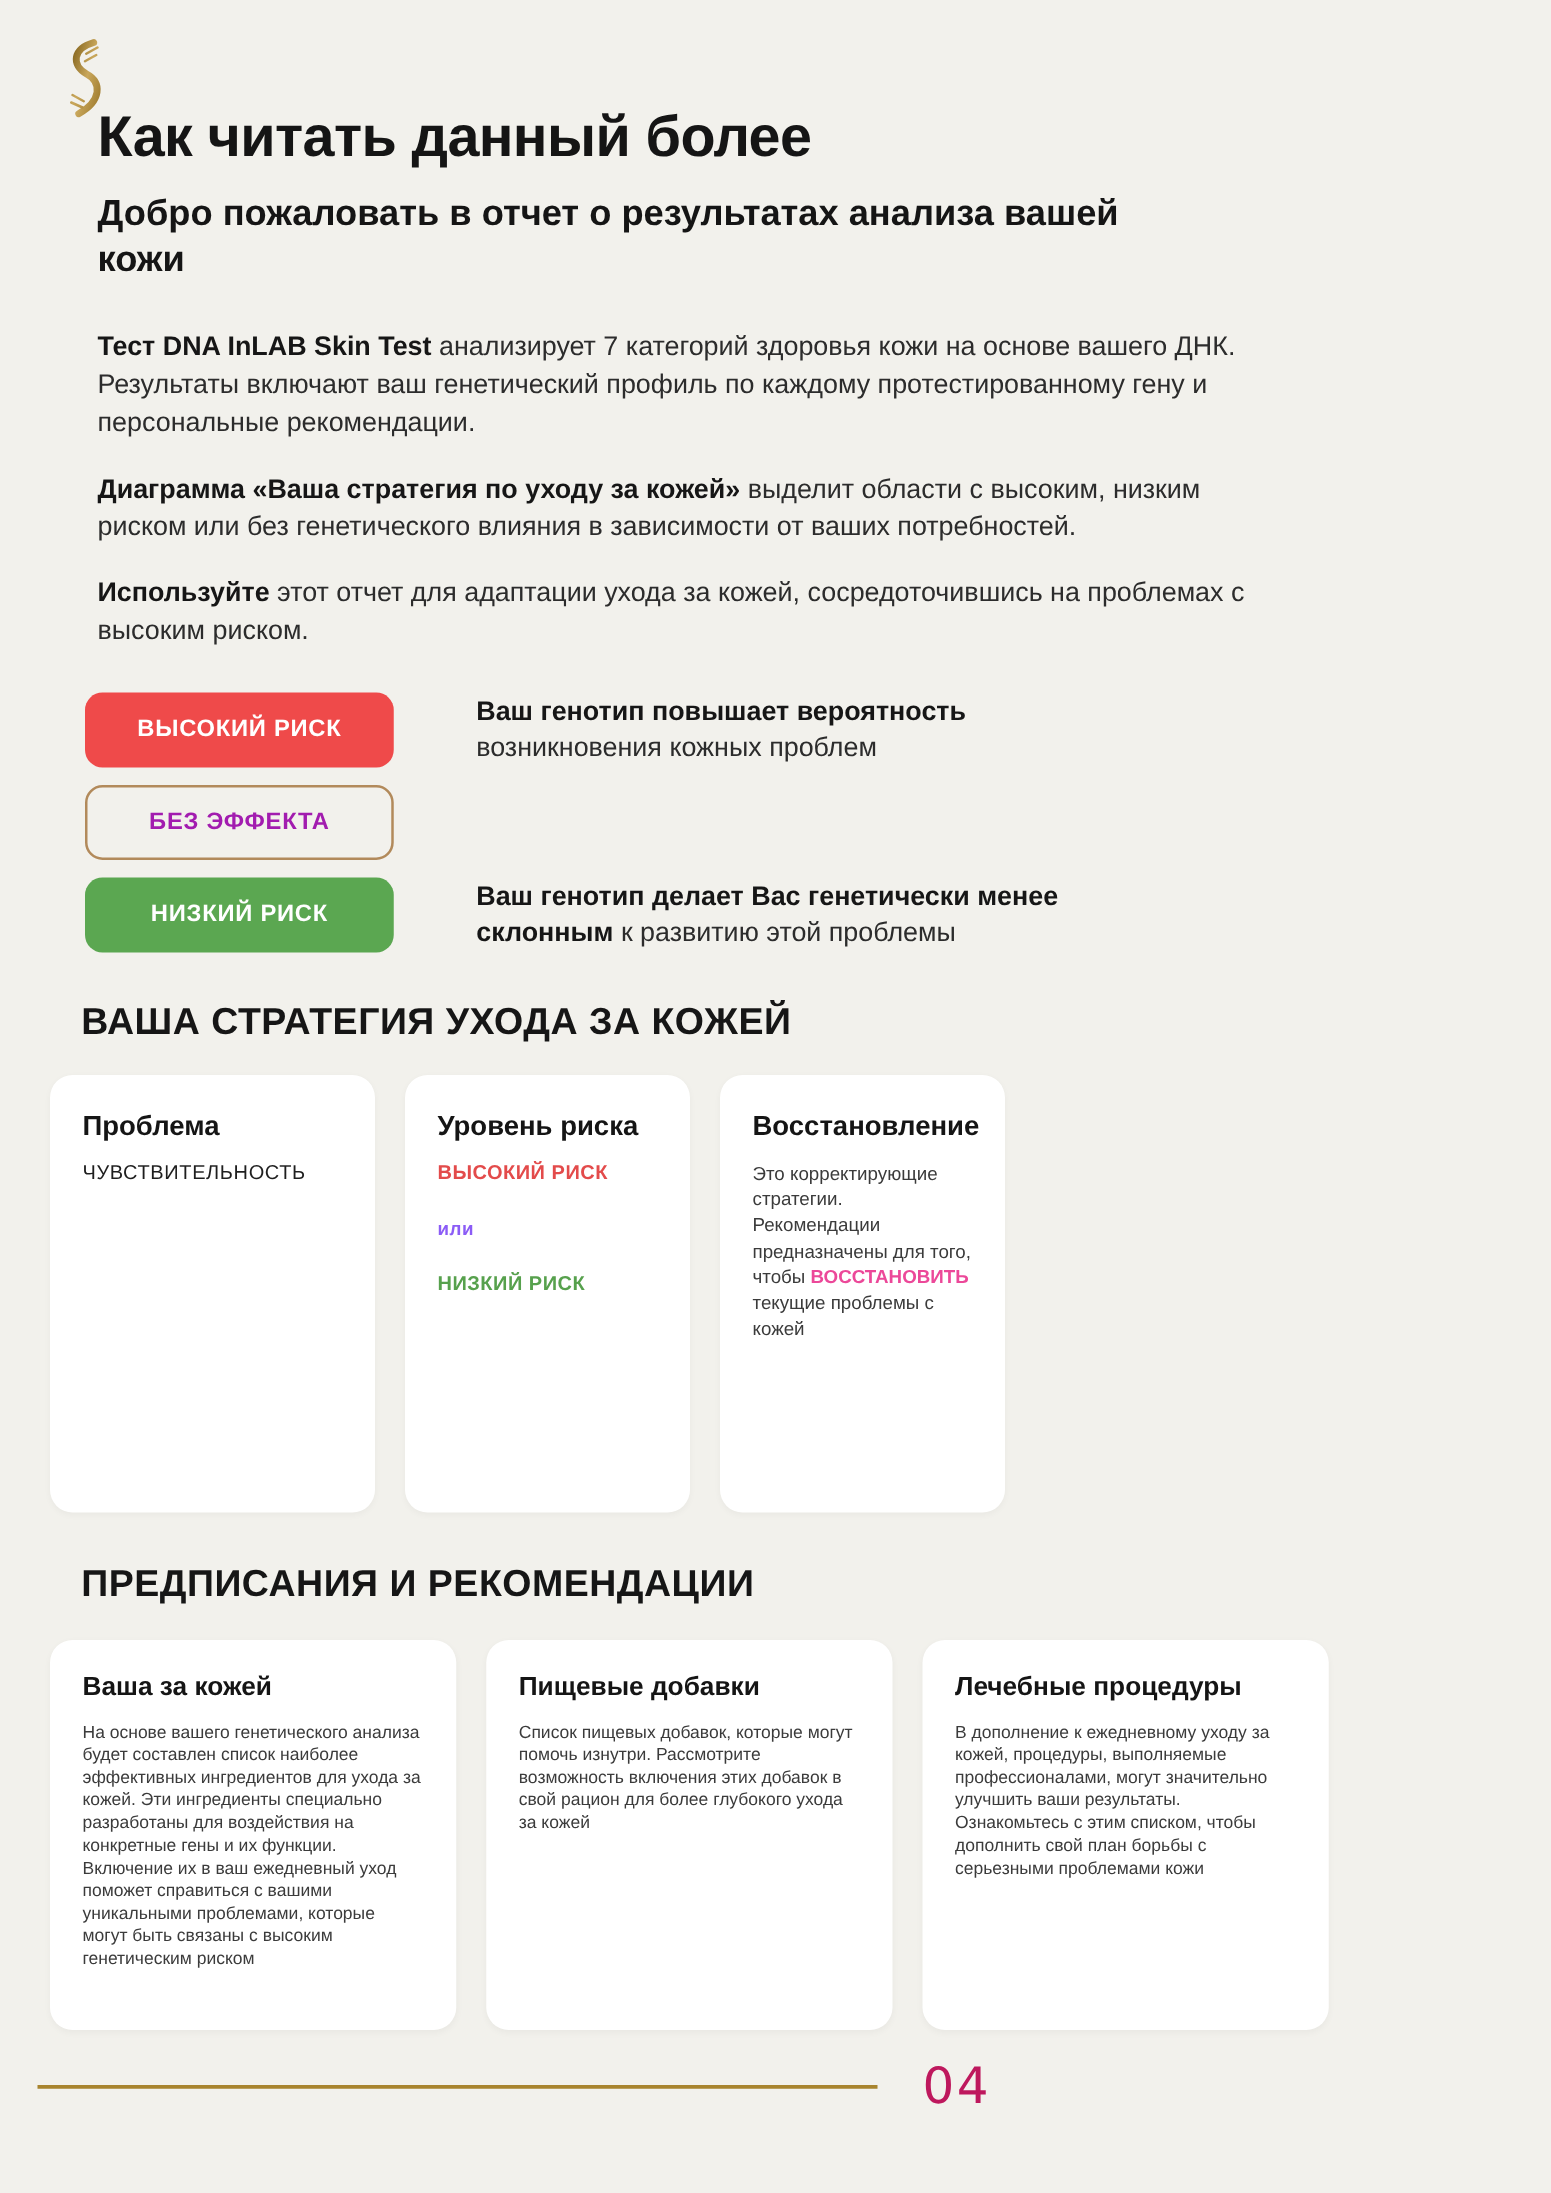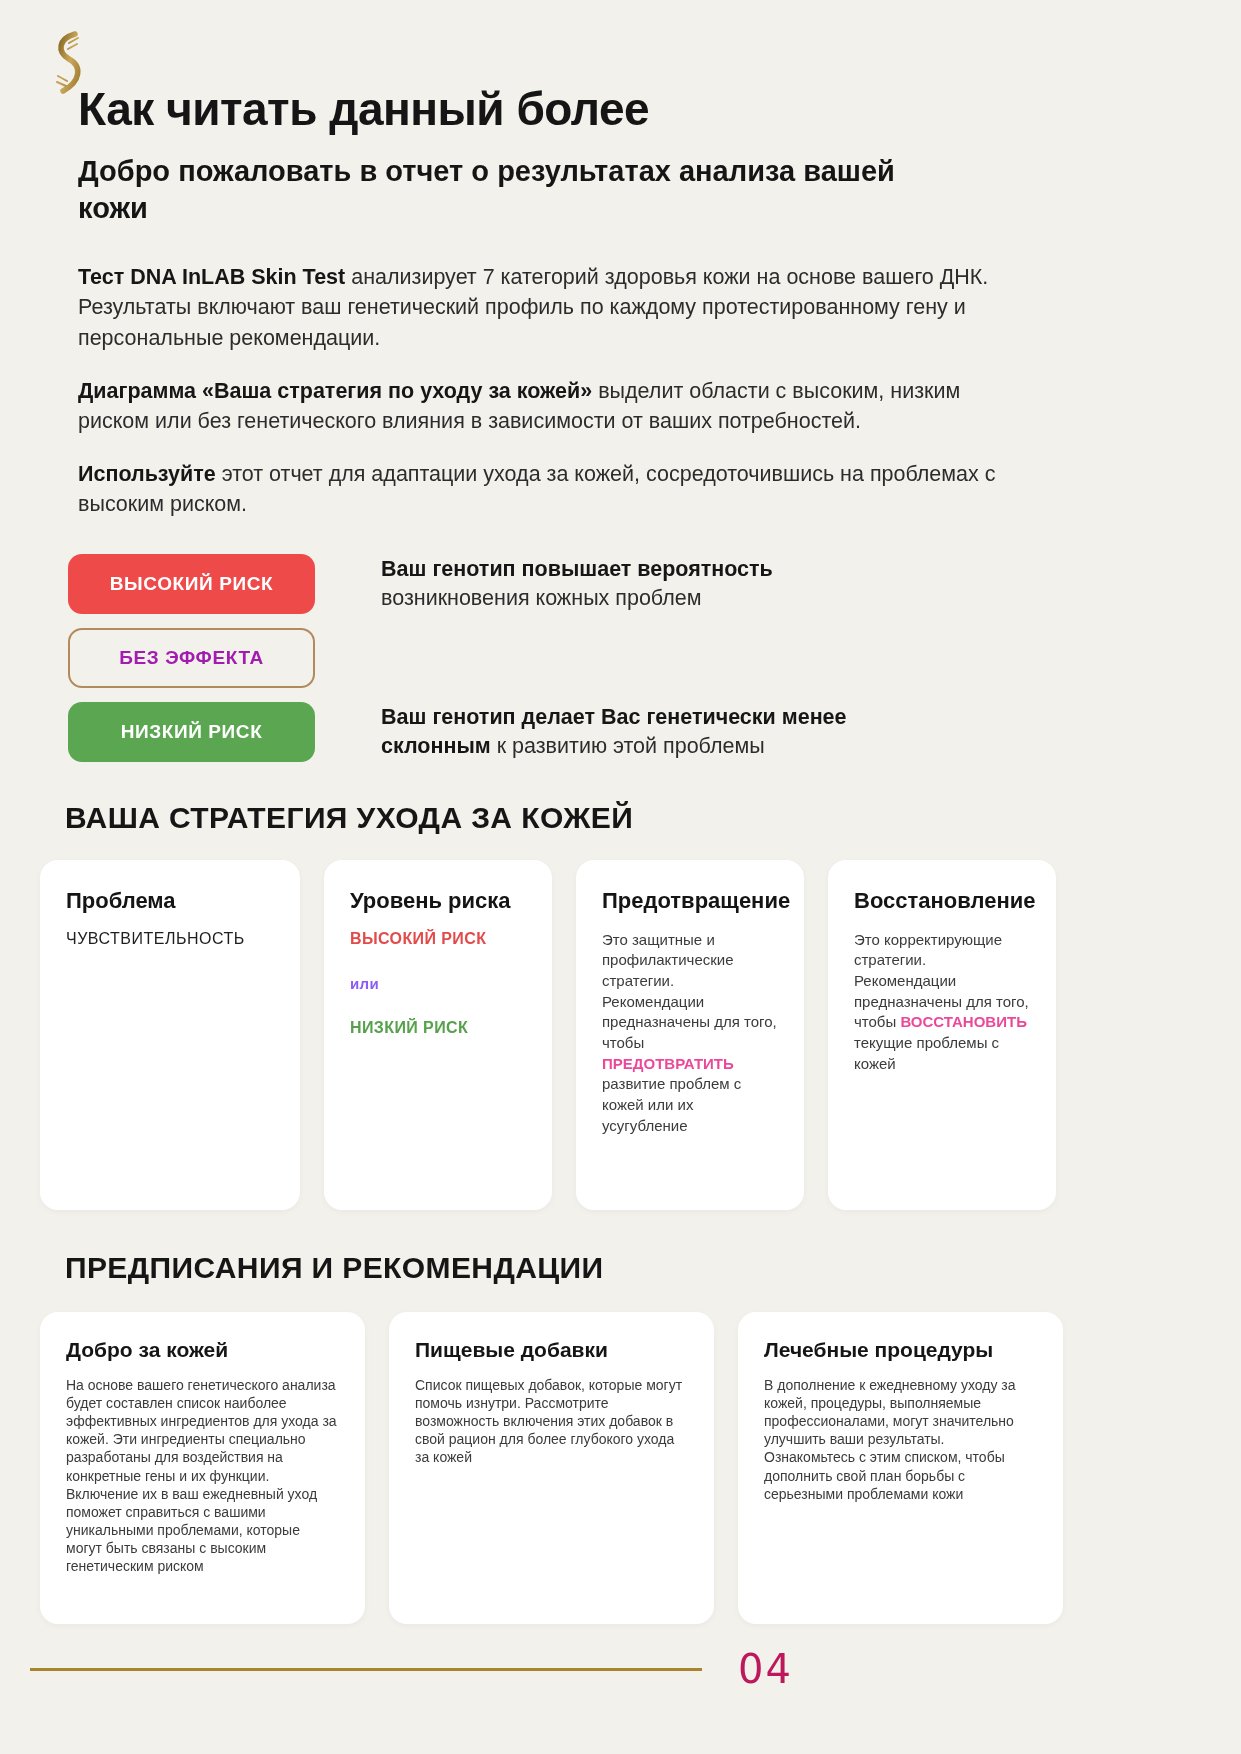--- a/index.html
+++ b/index.html
@@ -127,34 +127,30 @@
     <div class="card-title">Проблема</div>
     <div class="caps-text">ЧУВСТВИТЕЛЬНОСТЬ</div>
   </div>
   <div class="card">
     <div class="card-title">Уровень риска</div>
     <div class="risk-line risk-high-text">ВЫСОКИЙ РИСК</div>
     <div class="risk-line risk-or-text">или</div>
     <div class="risk-line risk-low-text">НИЗКИЙ РИСК</div>
   </div>
   <div class="card">
-    <div class="card-title">Предотвращение</div>
-    <div class="card-body"><span>Это защитные и профилактические стратегии. Рекомендации предназначены для того, чтобы </span><span class="bold">ПРЕДОТВРАТИТЬ</span><span> развитие проблем с кожей или их усугубление</span></div>
-  </div>
-  <div class="card">
     <div class="card-title">Восстановление</div>
     <div class="card-body"><span>Это корректирующие стратегии. Рекомендации предназначены для того, чтобы </span><span class="bold">ВОССТАНОВИТЬ</span><span> текущие проблемы с кожей</span></div>
   </div>
 </div>
 
 <h3 class="section-title rx">ПРЕДПИСАНИЯ И РЕКОМЕНДАЦИИ</h3>
 
 <div class="cards rx-cards">
   <div class="card">
-    <div class="card-title">Добро за кожей</div>
+    <div class="card-title">Ваша за кожей</div>
     <div class="card-body">На основе вашего генетического анализа будет составлен список наиболее эффективных ингредиентов для ухода за кожей. Эти ингредиенты специально разработаны для воздействия на конкретные гены и их функции. Включение их в ваш ежедневный уход поможет справиться с вашими уникальными проблемами, которые могут быть связаны с высоким генетическим риском</div>
   </div>
   <div class="card">
     <div class="card-title">Пищевые добавки</div>
     <div class="card-body">Список пищевых добавок, которые могут помочь изнутри. Рассмотрите возможность включения этих добавок в свой рацион для более глубокого ухода за кожей</div>
   </div>
   <div class="card">
     <div class="card-title">Лечебные процедуры</div>
     <div class="card-body">В дополнение к ежедневному уходу за кожей, процедуры, выполняемые профессионалами, могут значительно улучшить ваши результаты. Ознакомьтесь с этим списком, чтобы дополнить свой план борьбы с серьезными проблемами кожи</div>
   </div>

